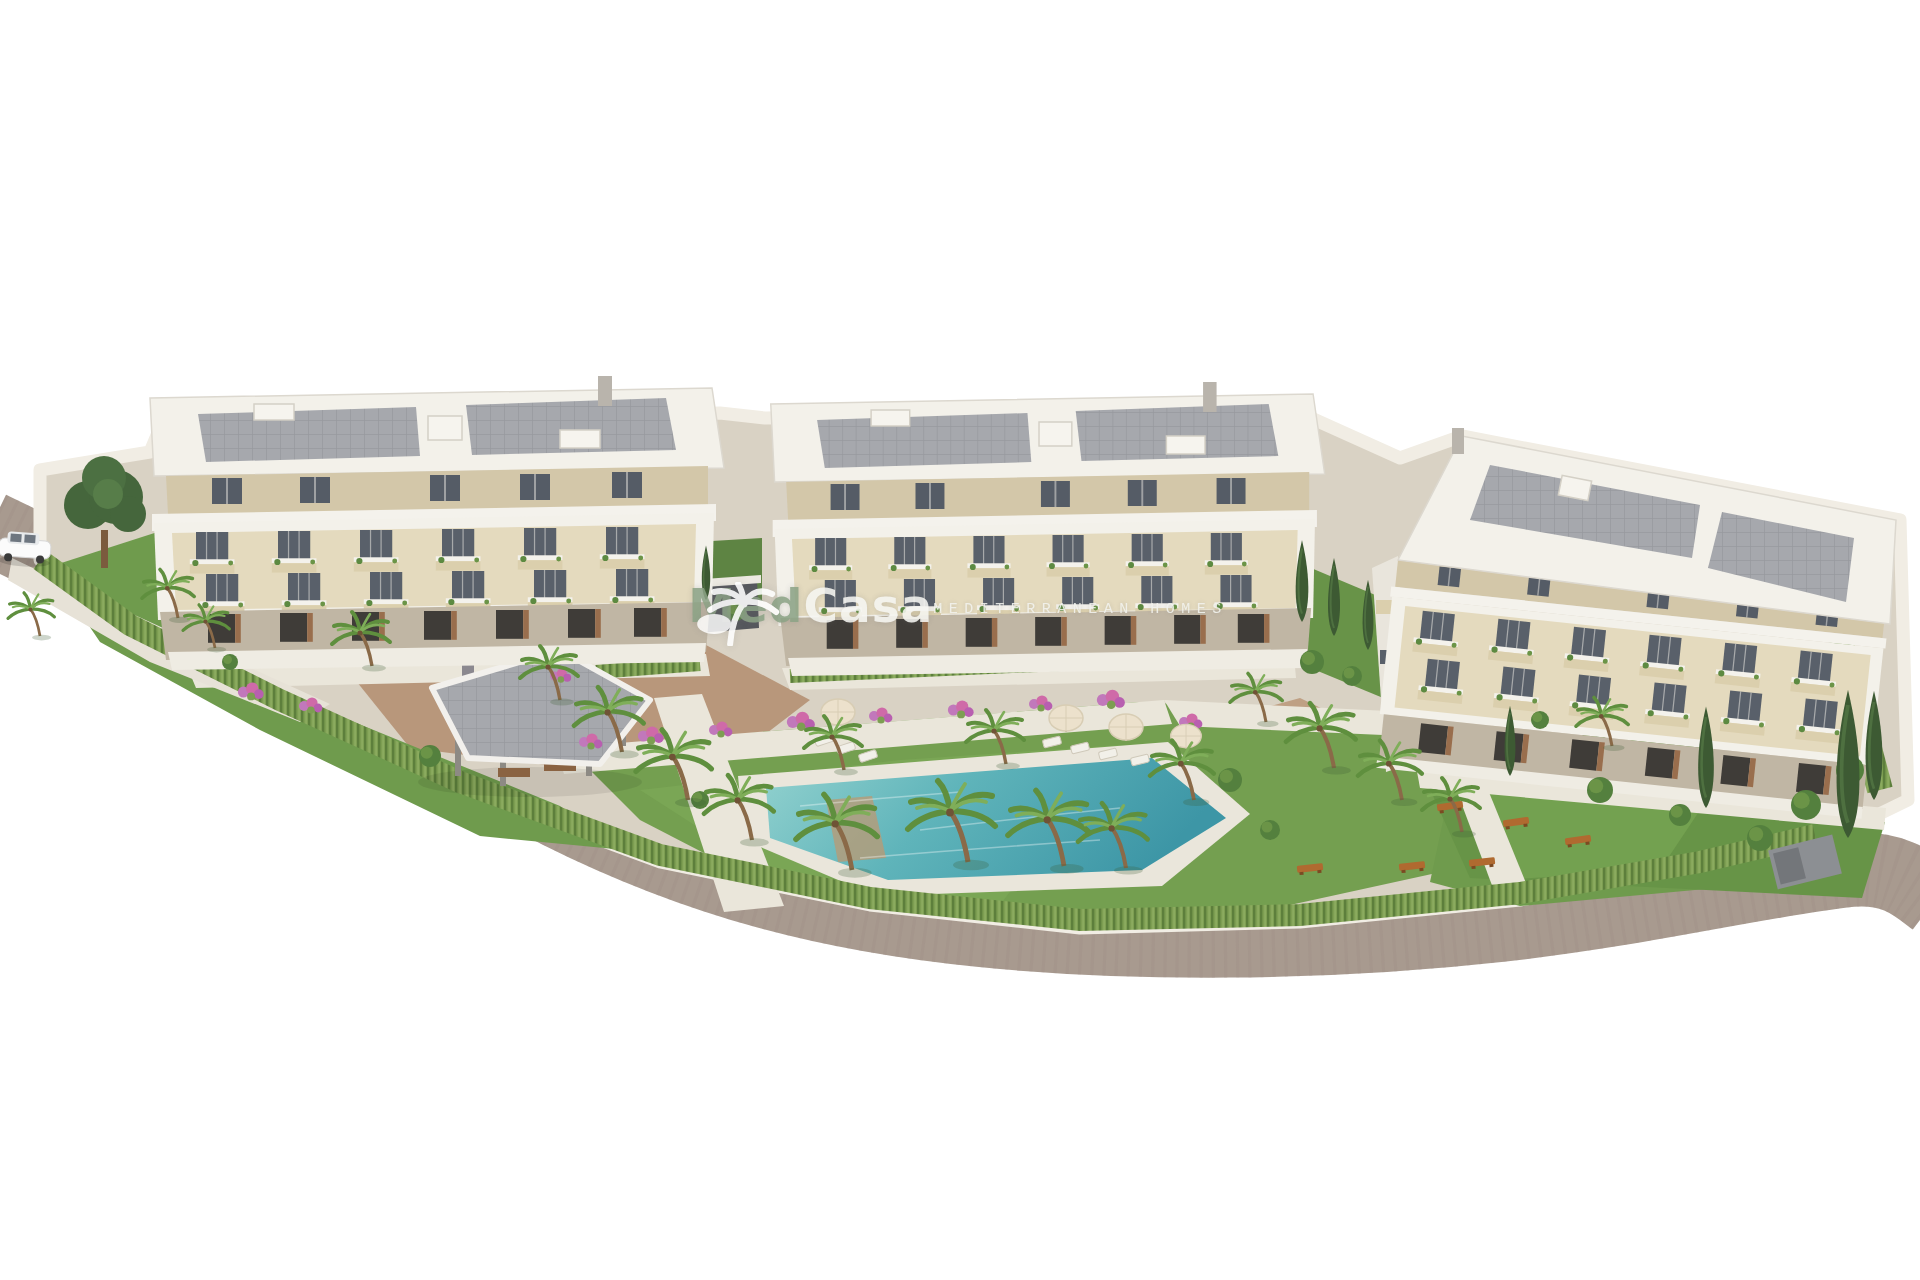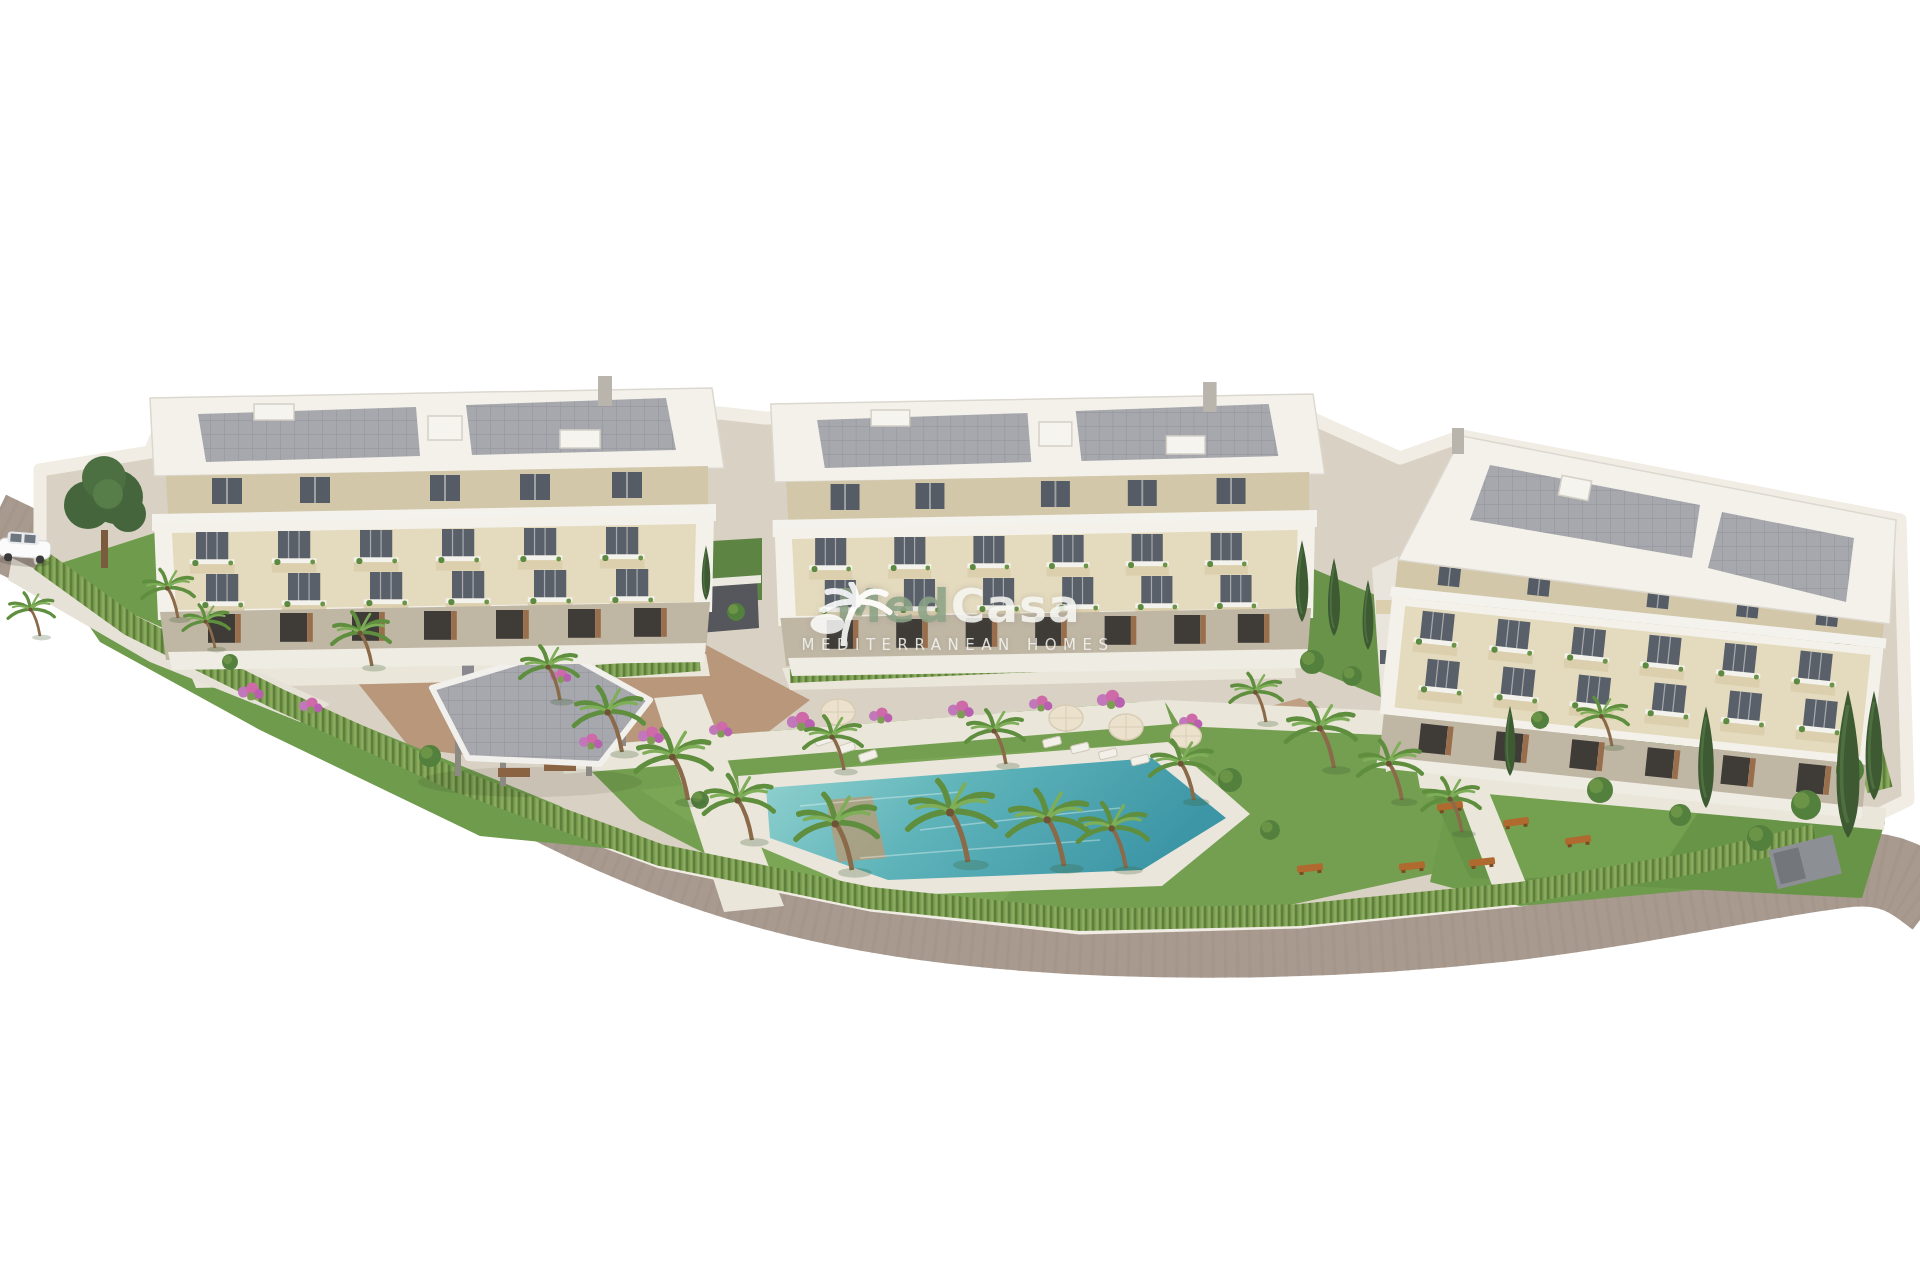--- a/index.html
+++ b/index.html
@@ -1,28 +1,28 @@
 <!DOCTYPE html>
 <html><head>
 <meta charset="utf-8">
 <style>
   html,body{margin:0;padding:0;background:#ffffff;}
   .canvas{position:relative;width:1920px;height:1280px;background:#ffffff;overflow:hidden;
           font-family:"DejaVu Sans","Liberation Sans",sans-serif;}
   .canvas svg{position:absolute;left:0;top:0;}
   .watermark{position:absolute;left:958px;top:582px;transform:translateX(-50%);
-             display:flex;flex-direction:column;align-items:center;opacity:.88;
+             display:flex;flex-direction:row;align-items:center;opacity:.88;
              pointer-events:none;z-index:5;}
   .watermark .palm{margin-bottom:2px;filter:drop-shadow(0 0 4px rgba(120,120,120,.25));}
   .brand{font-size:47px;font-weight:700;line-height:1;letter-spacing:1px;
          text-shadow:0 0 6px rgba(110,110,110,.28);}
   .brand .med{color:#8ca386;}
   .brand .casa{color:#f6f6f2;}
   .tagline{margin-top:7px;font-size:15px;font-weight:400;letter-spacing:6.5px;
-           color:#f2f3ee;white-space:nowrap;text-shadow:0 0 5px rgba(110,110,110,.3);}
+           color:#f2f3ee;white-space:nowrap;text-shadow:0 0 5px rgba(110,110,110,.3);font-family:Liberation Mono, monospace;}
 </style>
 </head>
 <body>
 
 <div class="canvas">
 <svg width="1920" height="1280" viewBox="0 0 1920 1280">
   <defs>
     <linearGradient id="poolgrad" x1="0" y1="0" x2="1" y2="0.25">
       <stop offset="0" stop-color="#93d2cf"></stop>
       <stop offset="0.45" stop-color="#5fb4ba"></stop>

